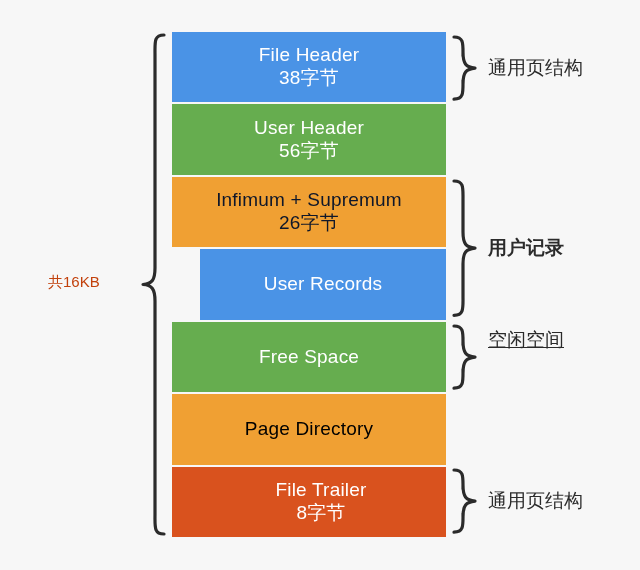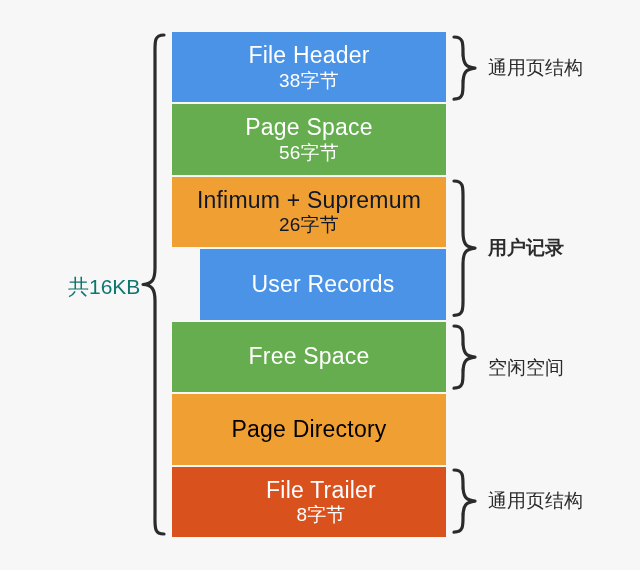--- a/index.html
+++ b/index.html
@@ -42,39 +42,38 @@
     justify-content: center;
     color: #ffffff;
     text-align: center;
     line-height: 1.2;
     box-sizing: border-box;
     border-bottom: 2px solid #f7f7f7;
   }
   .block:last-child { border-bottom: none; padding-left: 24px; }
 
   .block-title {
-    font-size: 23px;
+    font-size: 19px;
     letter-spacing: 0.2px;
   }
   .block-sub {
     font-size: 19px;
     letter-spacing: 0.2px;
     text-align: center;
   }
   .block-sub:empty { display: none; }
 
   
   .total-label {
     position: absolute;
     left: 48px;
     top: 273px;
-    font-size: 21px;
-    color: #0f766e;
+    font-size: 15px;
+    color: #c2410c;
     white-space: nowrap;
-    margin-left: 20px;
   }
 
   .left-brace {
     position: absolute;
     left: 140px;
     top: 32px;
     width: 26px;
     height: 505px;
   }
 
@@ -106,21 +105,21 @@
   <div class="total-label">共16KB</div>
 
   <div class="stack">
 
     <div class="block" style="background: rgb(74, 147, 230); color: rgb(255, 255, 255);">
       <span class="block-title">File Header</span>
       <span class="block-sub">38字节</span>
     </div>
 
     <div class="block" style="background: rgb(102, 173, 79); color: rgb(255, 255, 255);">
-      <span class="block-title">Page Space</span>
+      <span class="block-title">User Header</span>
       <span class="block-sub">56字节</span>
     </div>
 
     <div class="block" style="background: rgb(240, 160, 51); color: #0f172a;">
       <span class="block-title">Infimum + Supremum</span>
       <span class="block-sub">26字节</span>
     </div>
 
     <div class="block" style="background: rgb(74, 147, 230); color: rgb(255, 255, 255); margin-left: 28px;">
       <span class="block-title">User Records</span>
@@ -150,20 +149,20 @@
   <div class="rgroup-label" style="top: 68.0714px;">通用页结构</div>
 
   <svg class="rgroup-brace" aria-hidden="true" viewBox="0 0 26 140.3" preserveAspectRatio="none" style="top: 178.286px; height: 140.286px;">
       <path d="M2 3 C12 3, 11 10, 11 22 L11 54.1 C11 66.1, 14 69.1, 23 70.1 C14 71.1, 11 74.1, 11 86.1 L11 118.3 C11 130.3, 12 137.3, 2 137.3" fill="none" stroke="#2b2b2b" stroke-width="3.2" stroke-linecap="round" stroke-linejoin="round" vector-effect="non-scaling-stroke"></path>
     </svg>
   <div class="rgroup-label" style="top: 248.429px; font-weight: bold;">用户记录</div>
 
   <svg class="rgroup-brace" aria-hidden="true" viewBox="0 0 26 68.1" preserveAspectRatio="none" style="top: 322.571px; height: 68.1429px;">
       <path d="M2 3 C12 3, 11 10, 11 22 L11 18.1 C11 30.1, 14 33.1, 23 34.1 C14 35.1, 11 38.1, 11 50.1 L11 46.1 C11 58.1, 12 65.1, 2 65.1" fill="none" stroke="#2b2b2b" stroke-width="3.2" stroke-linecap="round" stroke-linejoin="round" vector-effect="non-scaling-stroke"></path>
     </svg>
-  <div class="rgroup-label" style="top: 368px;">空闲空间</div>
+  <div class="rgroup-label" style="top: 340px; text-decoration: underline;">空闲空间</div>
 
   <svg class="rgroup-brace" aria-hidden="true" viewBox="0 0 26 68.1" preserveAspectRatio="none" style="top: 466.857px; height: 68.1429px;">
       <path d="M2 3 C12 3, 11 10, 11 22 L11 18.1 C11 30.1, 14 33.1, 23 34.1 C14 35.1, 11 38.1, 11 50.1 L11 46.1 C11 58.1, 12 65.1, 2 65.1" fill="none" stroke="#2b2b2b" stroke-width="3.2" stroke-linecap="round" stroke-linejoin="round" vector-effect="non-scaling-stroke"></path>
     </svg>
   <div class="rgroup-label" style="top: 500.929px;">通用页结构</div>
 
 </div>
 
 </body></html>

